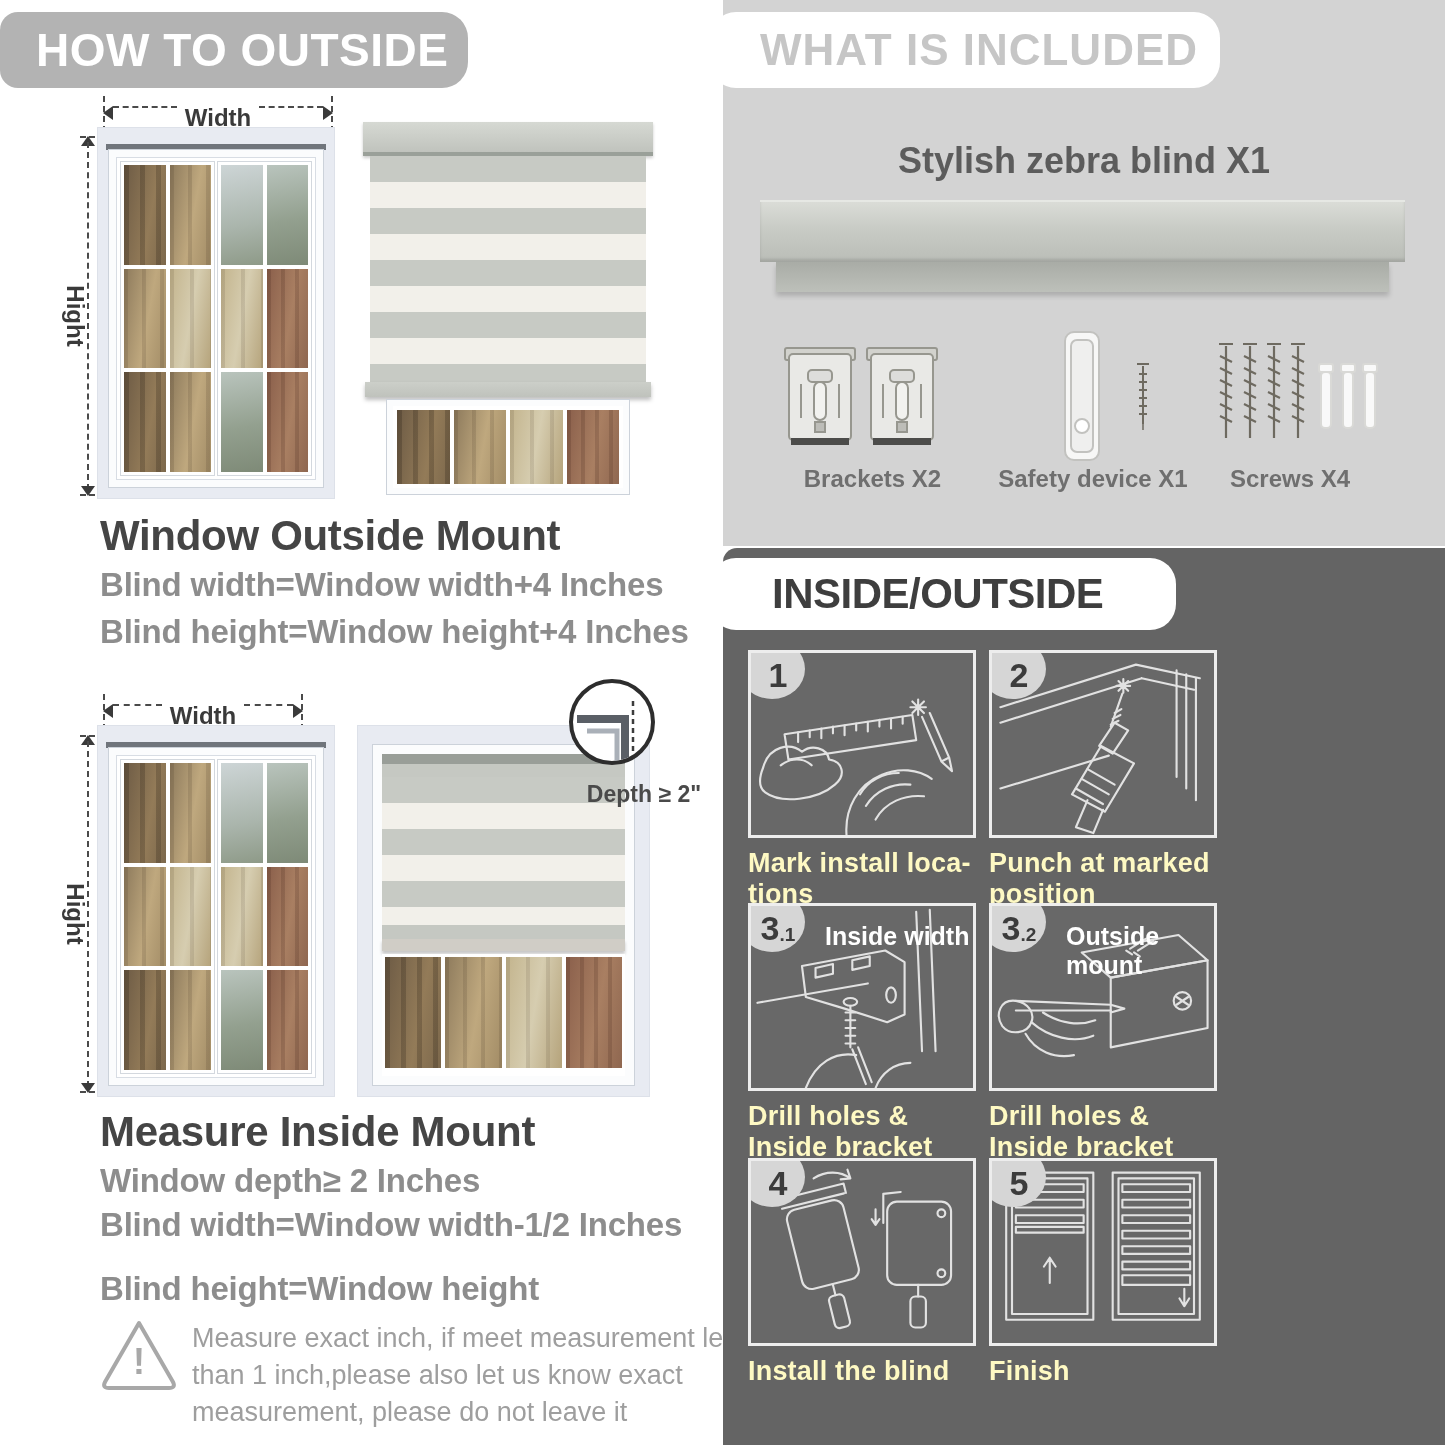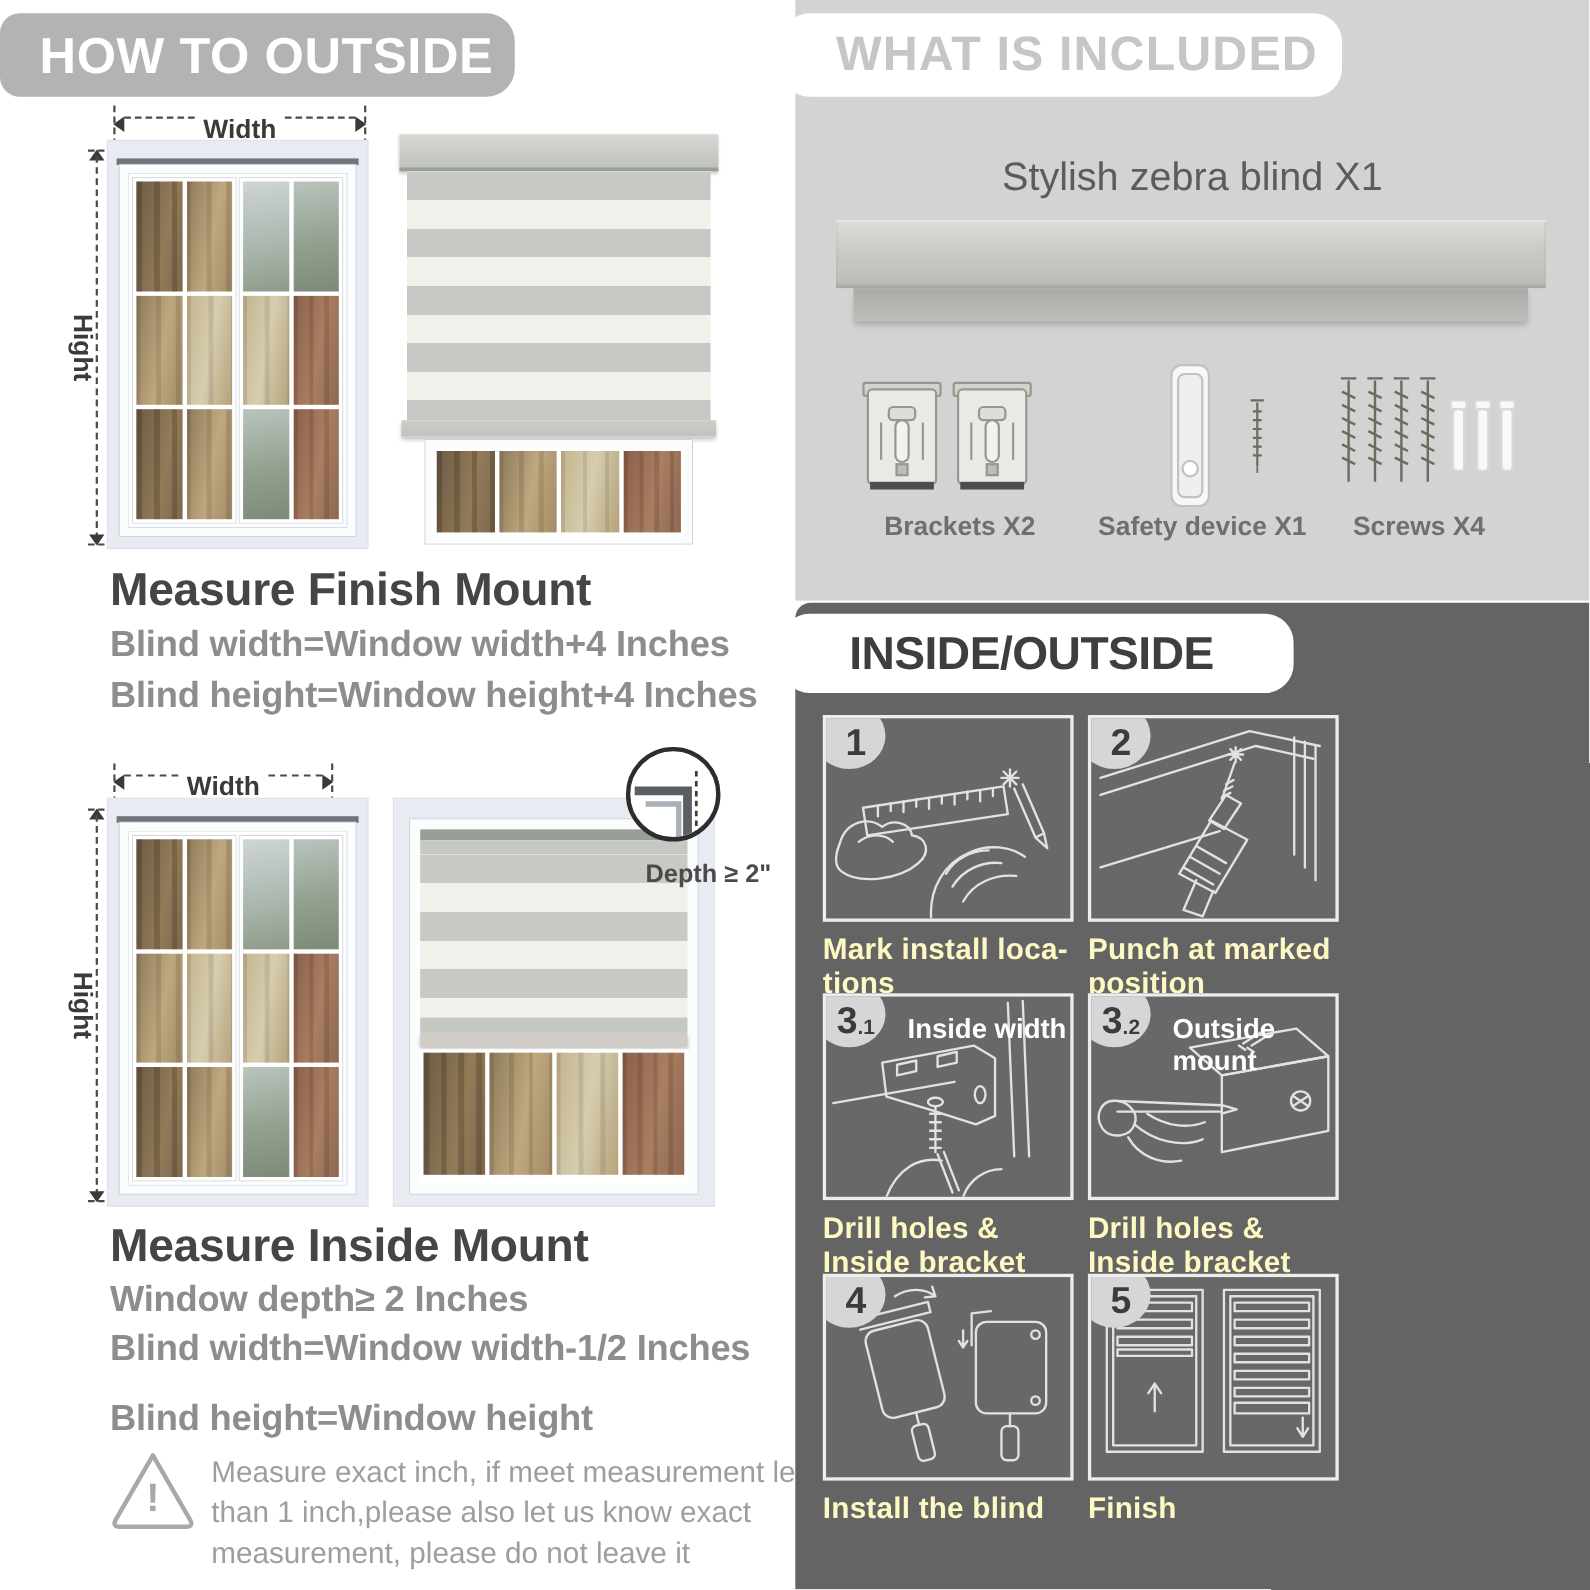--- a/index.html
+++ b/index.html
@@ -84,21 +84,21 @@
   .t-line  { position:absolute; font-size:33px; font-weight:bold; color:#8d8d8d; letter-spacing:-.2px; }
 
   .warn-text { position:absolute; font-size:27px; color:#9e9e9e; line-height:37px; font-weight:500; }
 
   
   .panel-inc { position:absolute; left:723px; top:0; width:722px; height:546px; background:#d3d3d3; }
   .hdr-inc { position:absolute; left:-13px; top:12px; width:510px; height:76px; background:#fff;
     border-radius:26px; color:#c6c6c6; font-size:44px; font-weight:bold; line-height:76px;
     padding-left:50px; letter-spacing:1px; }
   .prod-lab { position:absolute; left:0; right:0; top:140px; text-align:center;
-    font-size:36px; font-weight:normal; color:#5c5c5c; }
+    font-size:36px; font-weight:bold; color:#5c5c5c; }
   .hr-graphic { position:absolute; left:37px; top:200px; width:645px; }
   .hr-top { height:62px; background:linear-gradient(180deg,#dadcd7 0%,#c8cbc5 45%,#babdb7 100%);
     border-top:2px solid #e6e8e4; box-shadow:inset 0 -3px 3px rgba(0,0,0,.12); }
   .hr-bot { margin:0 16px; height:30px; background:linear-gradient(180deg,#a9aca6,#bdc0ba);
     box-shadow:0 4px 5px rgba(0,0,0,.18); }
   .inc-item { position:absolute; }
   .inc-lab { position:absolute; top:465px; font-size:24px; font-weight:bold; color:#6f6f6f; text-align:center; }
 
   .panel-mnt { position:absolute; left:723px; top:548px; width:722px; height:897px;
     background:#646464; border-top-left-radius:14px; }
@@ -179,21 +179,21 @@
         <div class="pane pe"></div>
           <div class="pane pa"></div>
       </div>
       <div class="ucell">
         <div class="pane pb"></div>
           <div class="pane pf"></div>
       </div>
     </div>
   </div>
 
-  <div class="t-title" style="left:100px; top:512px;">Measure Finish Mount</div>
+  <div class="t-title" style="left:100px; top:512px;">Window Outside Mount</div>
   <div class="t-line" style="left:100px; top:566px;">Blind width=Window width+4 Inches</div>
   <div class="t-line" style="left:100px; top:613px;">Blind height=Window height+4 Inches</div>
 
   <div class="h-arrow" style="left:103px; top:704px; width:200px;">
     <span class="ah left"></span>
     <span class="dash"></span>
     <span class="lab">Width</span>
     <span class="dash"></span>
     <span class="ah right"></span>
     <span class="vd start"></span>

